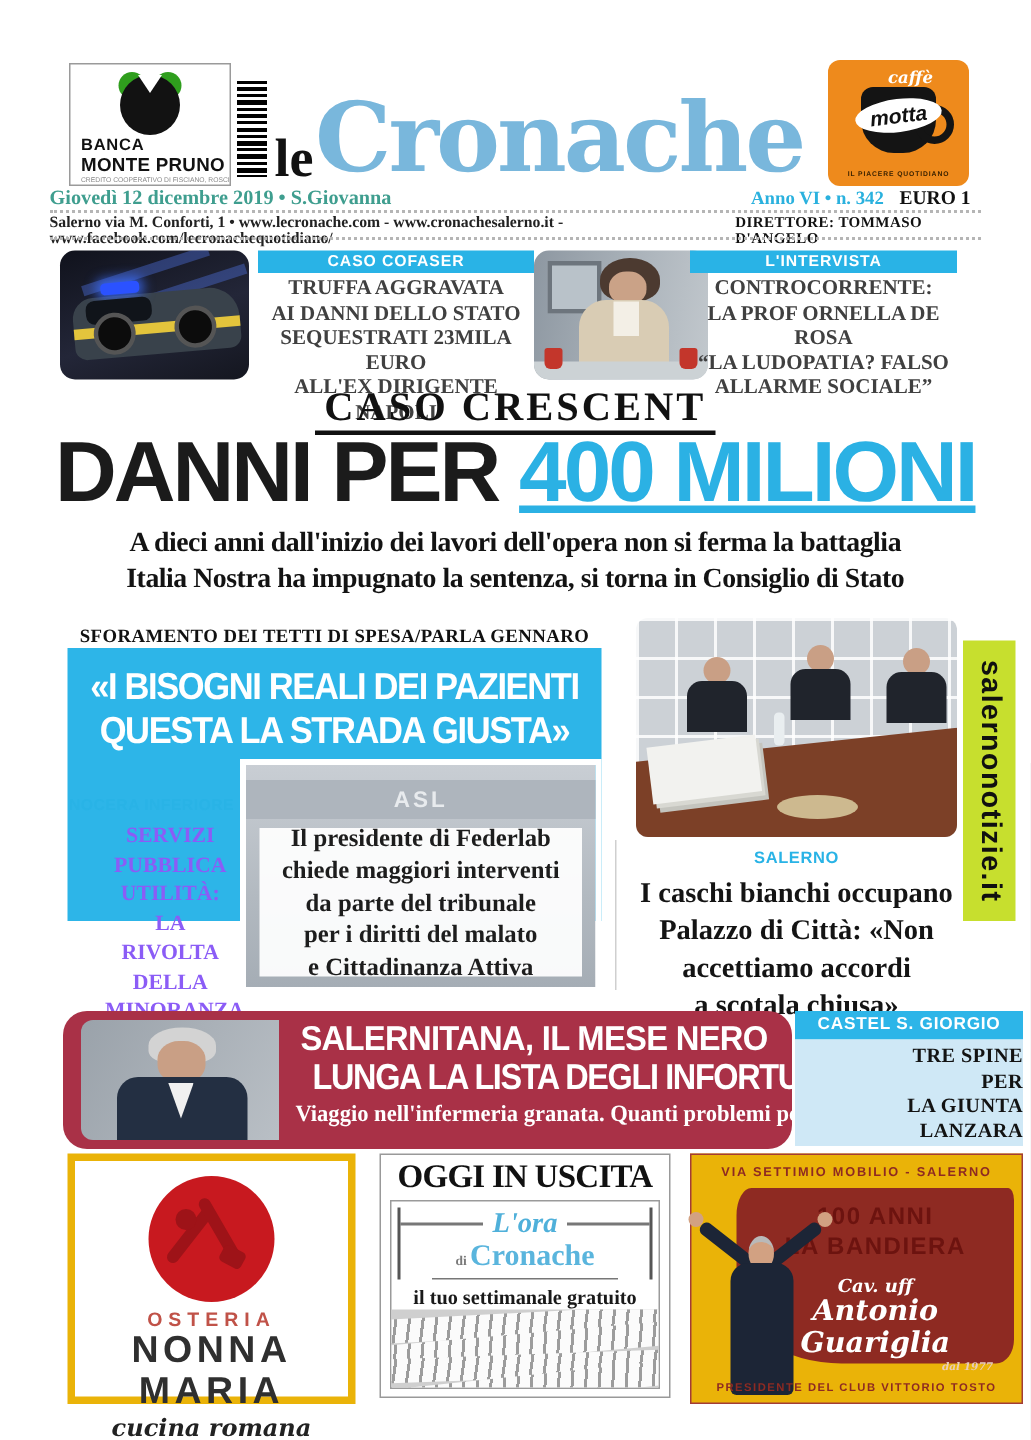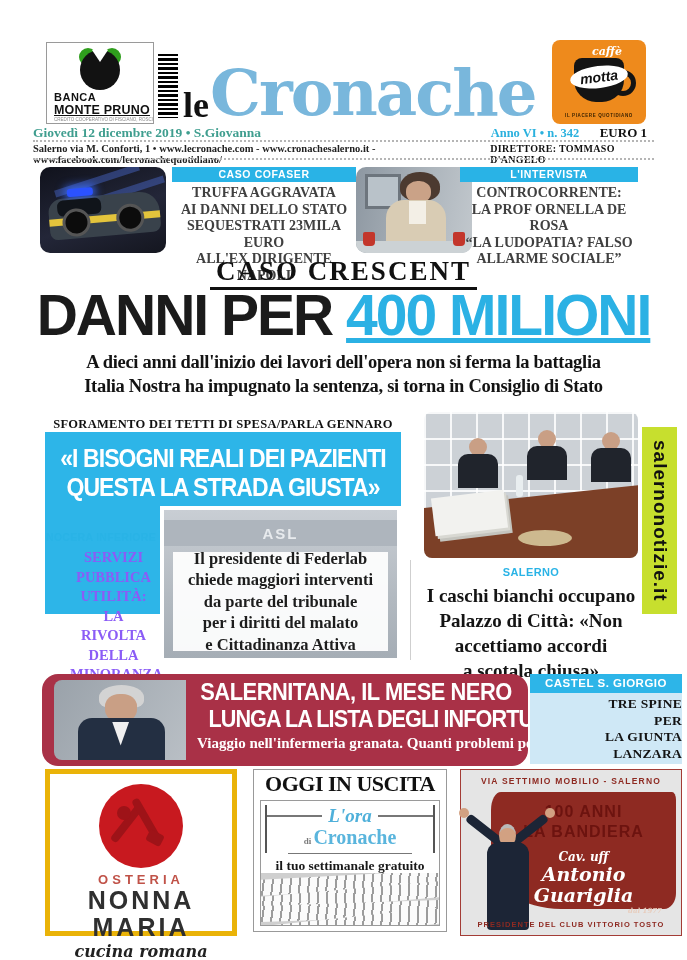--- a/index.html
+++ b/index.html
@@ -11,39 +11,39 @@
 
   
   .bank-box{left:46px;top:42px;width:106px;height:80px;border:1px solid #9a9a9a;background:#fff;text-align:center;}
   .bmp-circle{position:relative;width:46px;height:42px;margin:5px auto 2px;}
   .bmp-leaf{position:absolute;width:18px;height:18px;background:#2f9e1d;border-radius:50%;top:0;}
   .bmp-leaf.l{left:2px;} .bmp-leaf.r{right:2px;}
   .bmp-black{position:absolute;left:3px;top:2px;width:40px;height:40px;background:#121212;border-radius:50%;}
   .bmp-notch{position:absolute;left:15px;top:2px;width:16px;height:12px;background:#fff;
              clip-path:polygon(0 0,100% 0,50% 100%);}
   .bank-l1{font:700 11px/11px "Liberation Sans",sans-serif;letter-spacing:.5px;text-align:left;padding-left:7px;}
-  .bank-l2{font:800 12.5px/14px "Liberation Sans",sans-serif;letter-spacing:.2px;text-align:left;padding-left:7px;text-decoration:underline;}
+  .bank-l2{font:800 12.5px/14px "Liberation Sans",sans-serif;letter-spacing:.2px;text-align:left;padding-left:7px;}
   .bank-sub{font:400 4.5px/6px "Liberation Sans",sans-serif;color:#8a8a8a;white-space:nowrap;overflow:hidden;padding-left:7px;text-align:left;}
   .barcode{left:158px;top:54px;width:20px;height:64px;
     background:repeating-linear-gradient(to bottom,#000 0 2px,#fff 2px 4px,#000 4px 7px,#fff 7px 9px);}
   .masthead{left:183px;top:40px;width:365px;height:84px;display:flex;align-items:flex-end;}
   .mast-le{font:900 36px/30px "Liberation Serif",serif;color:#111;margin-right:1px;margin-bottom:4px;}
   .mast-title{font:700 64px/62px "DejaVu Serif",serif;color:#79b7dc;letter-spacing:-2px;}
   .motta{left:552px;top:40px;width:94px;height:84px;background:#ee8a1c;border-radius:8px;overflow:hidden;text-align:center;}
   .motta-script{font:italic 700 11px/13px "DejaVu Serif",serif;color:#fff;margin-top:5px;padding-left:16px;}
   .motta-cup{position:absolute;left:22px;top:18px;width:50px;height:44px;background:#141414;border-radius:8px 8px 22px 22px;}
   .motta-handle{position:absolute;right:10px;top:30px;width:16px;height:16px;border:5px solid #141414;border-radius:50%;}
   .motta-oval{position:absolute;left:18px;top:26px;width:58px;height:22px;background:#fff;border-radius:50%;
               transform:rotate(-7deg);display:flex;align-items:center;justify-content:center;
               font:italic 900 14px "Liberation Sans",sans-serif;color:#101010;}
   .motta-tag{position:absolute;bottom:5px;left:0;right:0;font:700 4.5px/6px "Liberation Sans",sans-serif;color:#3a2200;letter-spacing:.6px;}
   .date-row{left:33px;right:40px;top:123px;display:flex;justify-content:space-between;align-items:baseline;}
   .date-left{font:700 13.5px "Liberation Serif",serif;color:#3f9e8f;}
   .issue{font:700 12.5px "Liberation Serif",serif;color:#2ab1de;}
-  .price{font:800 13px "Liberation Serif",serif;color:#111;margin-left:16px;}
+  .price{font:800 13px "Liberation Serif",serif;color:#111;margin-left:6px;}
   .addr-row{left:33px;right:40px;top:143px;display:flex;justify-content:space-between;align-items:baseline;}
   .addr-left{font:600 10.5px "Liberation Serif",serif;color:#222;}
   .director{font:800 10px "Liberation Serif",serif;color:#111;letter-spacing:.3px;}
 
   
   .photo{border-radius:10px;overflow:hidden;position:absolute;}
   .t-kicker{display:block;background:#29b3e6;color:#fff;font:800 10.5px/15px "Liberation Sans",sans-serif;
             letter-spacing:.6px;margin-bottom:3px;}
   .t-line{font:800 14px/16.5px "Liberation Serif",serif;color:#404040;}
   .teaser-text{position:absolute;text-align:center;}
@@ -149,21 +149,21 @@
   .lora-row .ln{flex:1;height:1.5px;background:#777;margin:0 6px;}
   .lora-top{font:italic 900 19px "Liberation Serif",serif;color:#4fb0da;}
   .lora-mid{text-align:center;font:700 20px/20px "Liberation Serif",serif;color:#5ab5dd;border-bottom:1.5px solid #777;
             width:70%;margin:0 auto;padding-bottom:2px;}
   .lora-mid .di{font-size:9px;color:#7a7a7a;}
   .lora-body{text-align:center;font:800 13.5px/16.5px "Liberation Serif",serif;color:#191919;margin-top:4px;}
   .np-photo{position:absolute;left:0;right:0;bottom:0;height:52px;background:#cfcfcf;overflow:hidden;}
   .np-row{position:absolute;left:-8%;width:116%;height:16px;
           background:repeating-linear-gradient(100deg,#fbfbfb 0 7px,#9c9c9c 7px 9px);}
 
-  .ad3{left:460px;top:769px;width:222px;height:167px;border:1px solid #a33c36;background:#e5e5e5;box-sizing:border-box;text-align:center;}
+  .ad3{left:460px;top:769px;width:222px;height:167px;border:1px solid #a33c36;background:#eab308;box-sizing:border-box;text-align:center;}
   .g-top{font:800 8.5px "Liberation Sans",sans-serif;color:#8e2a22;letter-spacing:1.2px;margin-top:6px;}
   .brush{position:absolute;left:30px;top:22px;right:5px;bottom:26px;background:#8e2a22;
          border-radius:10px 4px 12px 70px/18px 8px 16px 48px;}
   .brush .big{font:900 16px/20px "Liberation Sans",sans-serif;color:#6c130f;letter-spacing:1px;margin-top:10px;}
   .brush .hon{font:italic 800 12px "DejaVu Serif",serif;color:#fff;margin-top:8px;}
   .brush .nm{font:italic 800 19px/21px "DejaVu Serif",serif;color:#fff;}
   .brush .since{font:italic 600 7px "DejaVu Serif",serif;color:#e8cdbd;text-align:right;margin-right:14px;}
   .g-bottom{position:absolute;bottom:6px;left:0;right:0;font:800 7.5px "Liberation Sans",sans-serif;color:#8e2a22;letter-spacing:1px;}
   .gman{position:absolute;left:4px;top:28px;width:100px;height:132px;}
   .gman .arm{position:absolute;width:44px;height:9px;background:#1c2536;border-radius:4px;top:28px;}

